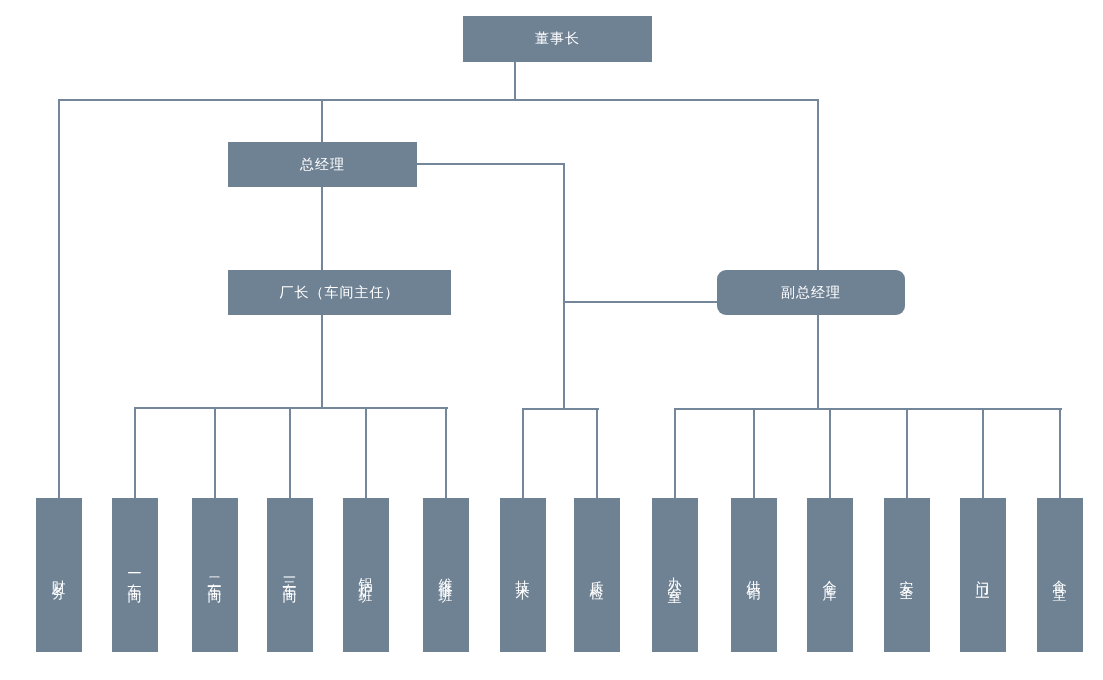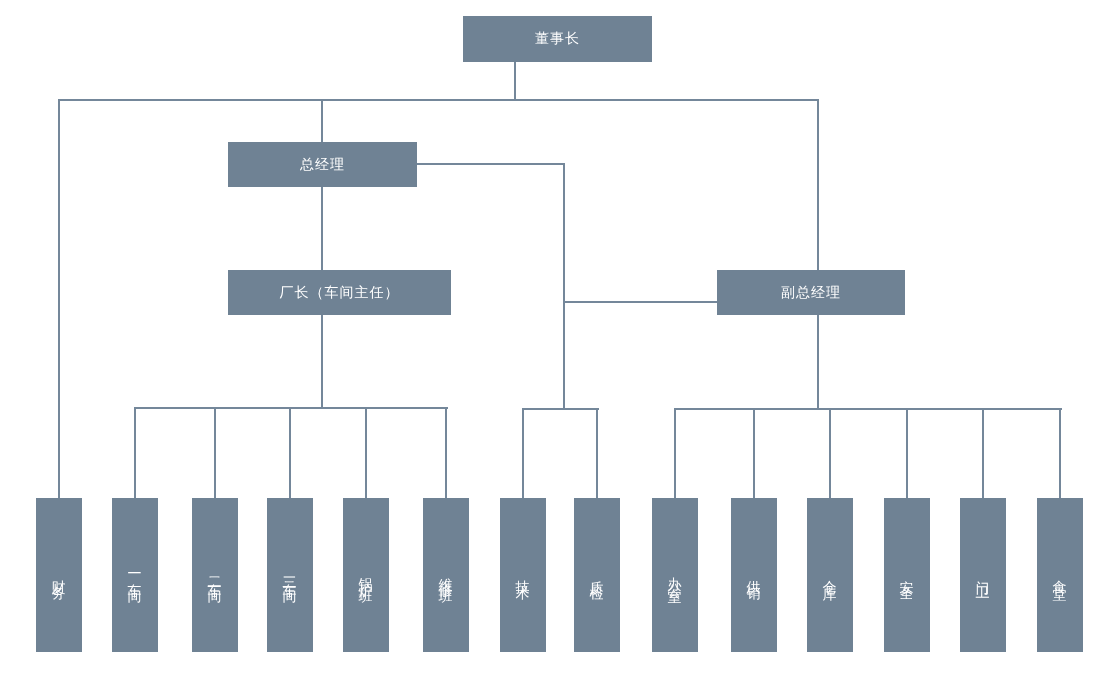--- a/index.html
+++ b/index.html
@@ -32,21 +32,21 @@
     justify-content: center;
     font-size: 14px;
     letter-spacing: 1px;
     text-align: center;
     box-sizing: border-box;
   }
   
   .node.h-chairman { left: 423px; top: 16px;  width: 189px; height: 46px; margin-left: 40px; }
   .node.h-gm       { left: 228px; top: 142px; width: 189px; height: 45px; text-align: right; }
   .node.h-fd       { left: 228px; top: 270px; width: 223px; height: 45px; }
-  .node.h-dgm      { left: 717px; top: 270px; width: 188px; height: 45px; }
+  .node.h-dgm      { left: 717px; top: 270px; width: 188px; height: 45px; border-radius: 9px; }
   
   .node.v {
     top: 498px;
     width: 46px;
     height: 154px;
     writing-mode: vertical-rl;
     letter-spacing: 6px;
   }
   .node.v-finance   { left: 36px; }
   .node.v-workshop1 { left: 112px; }

